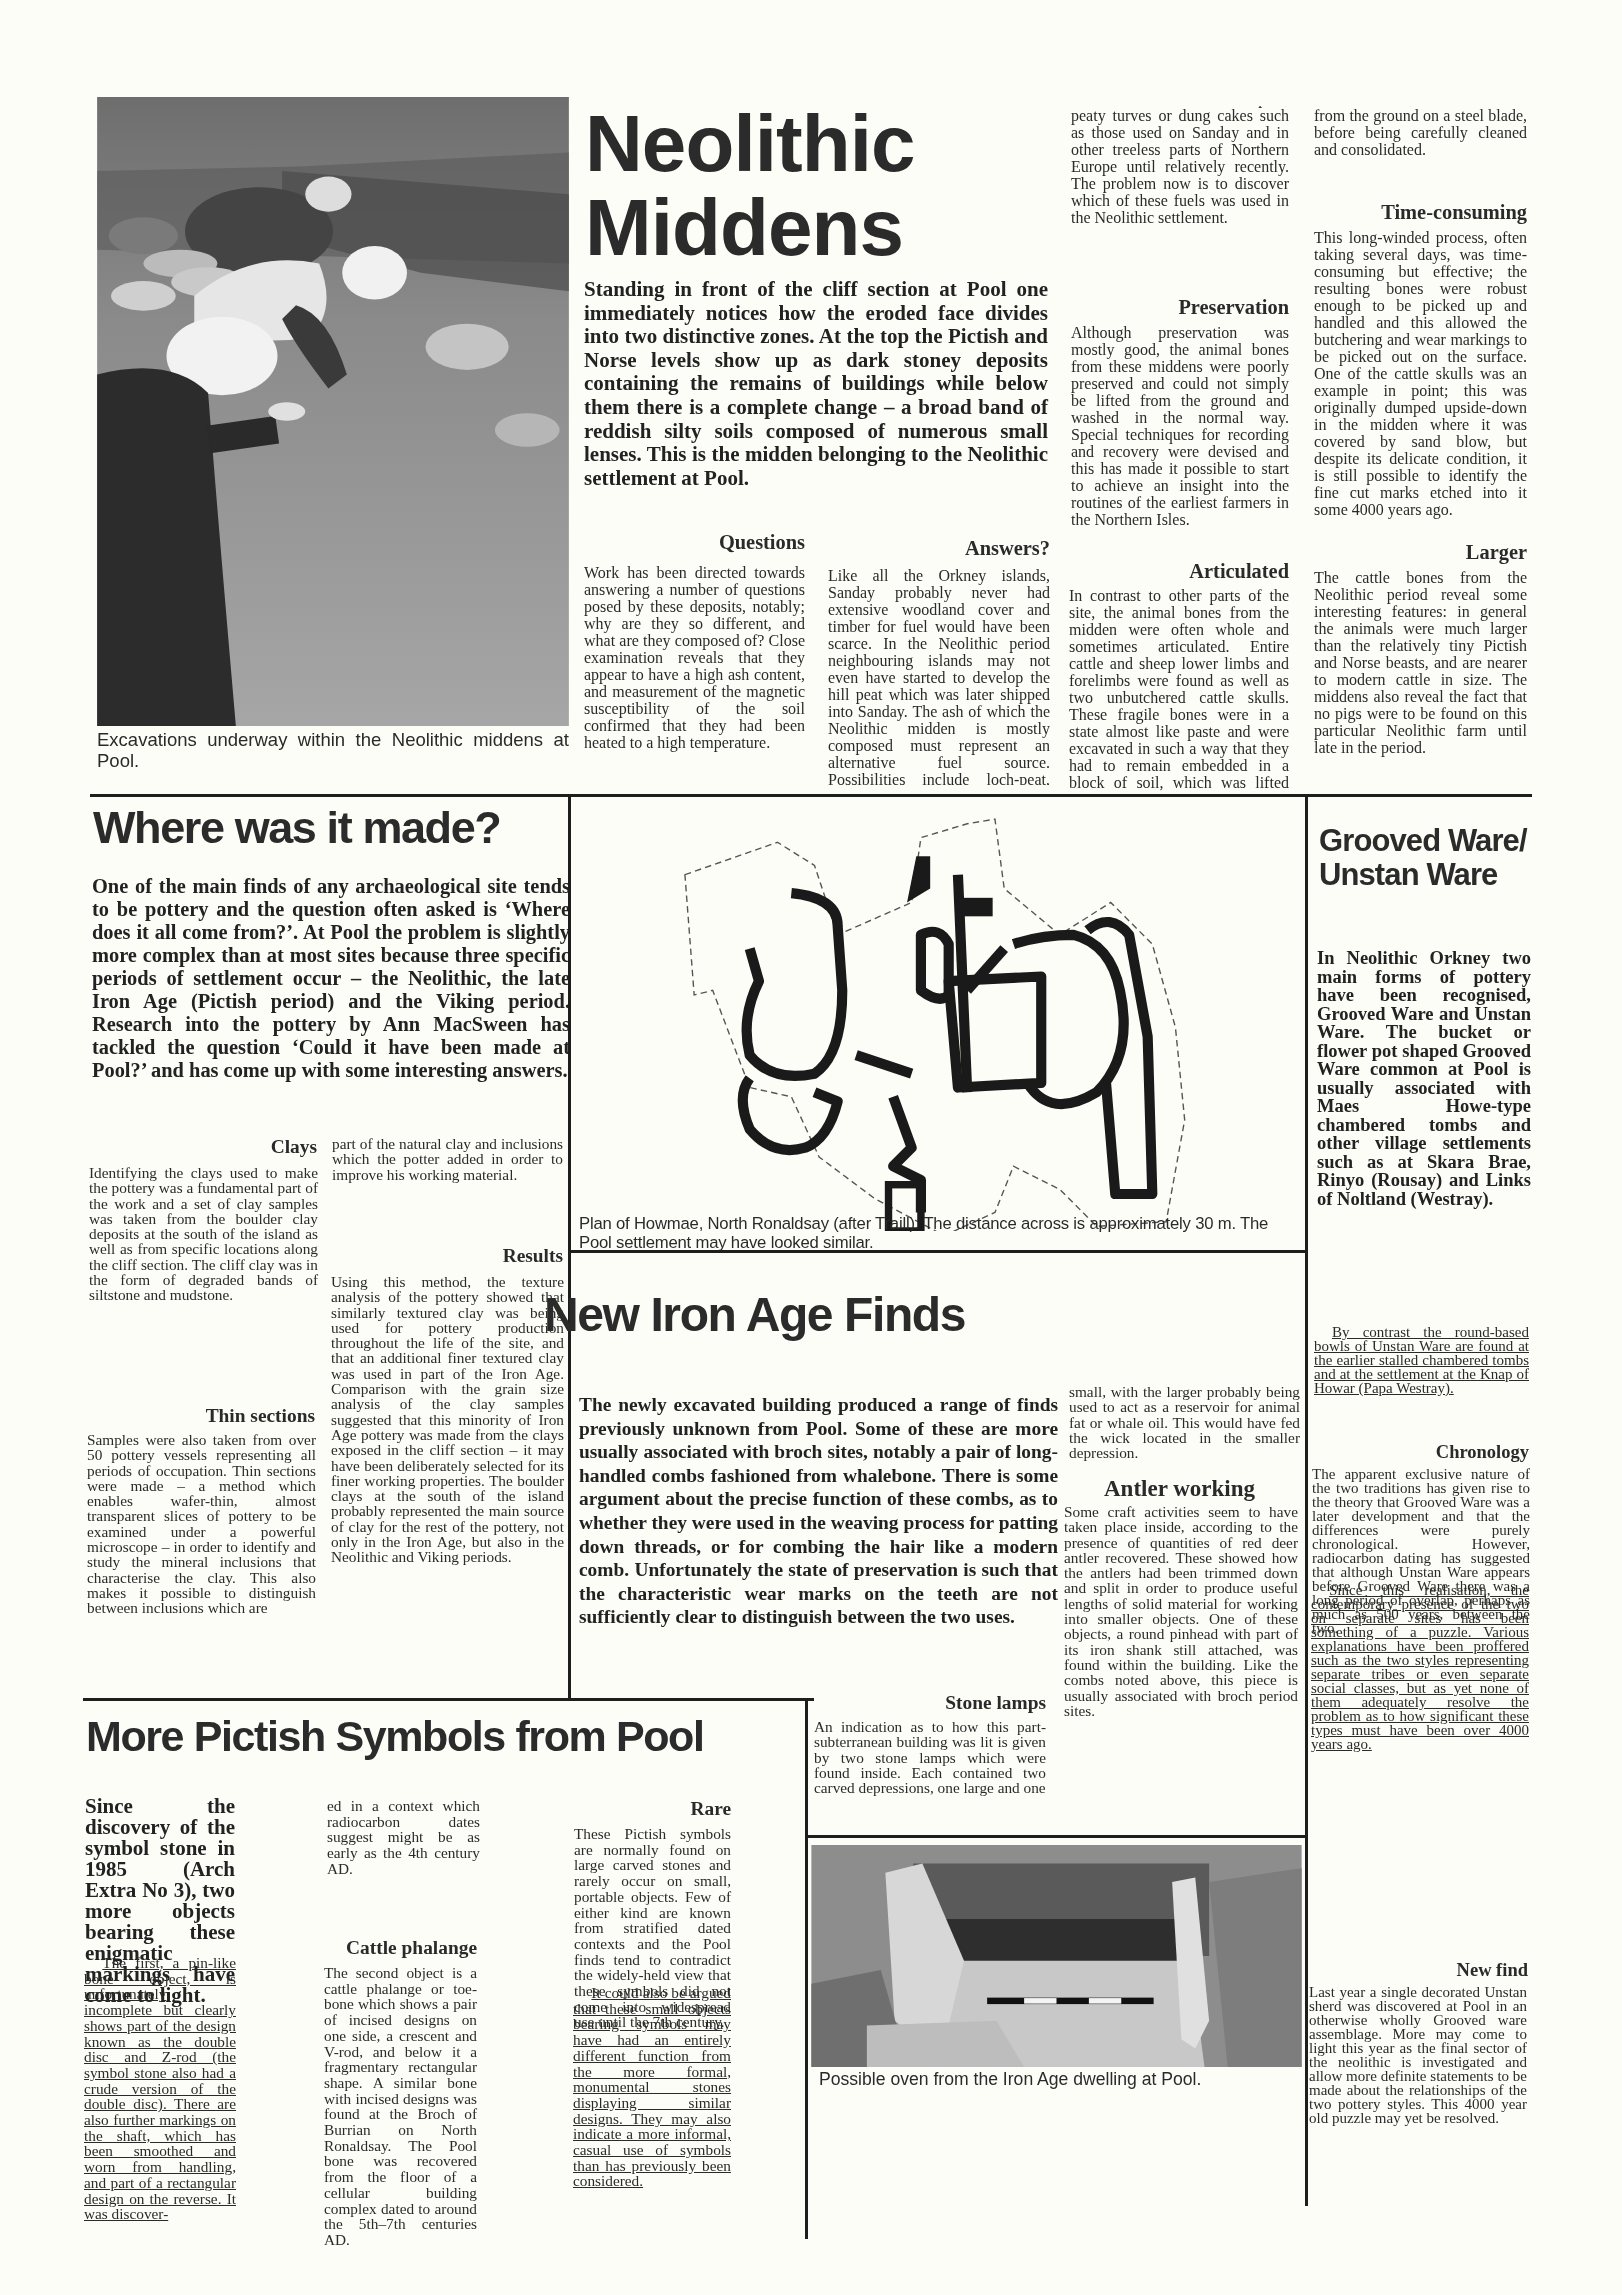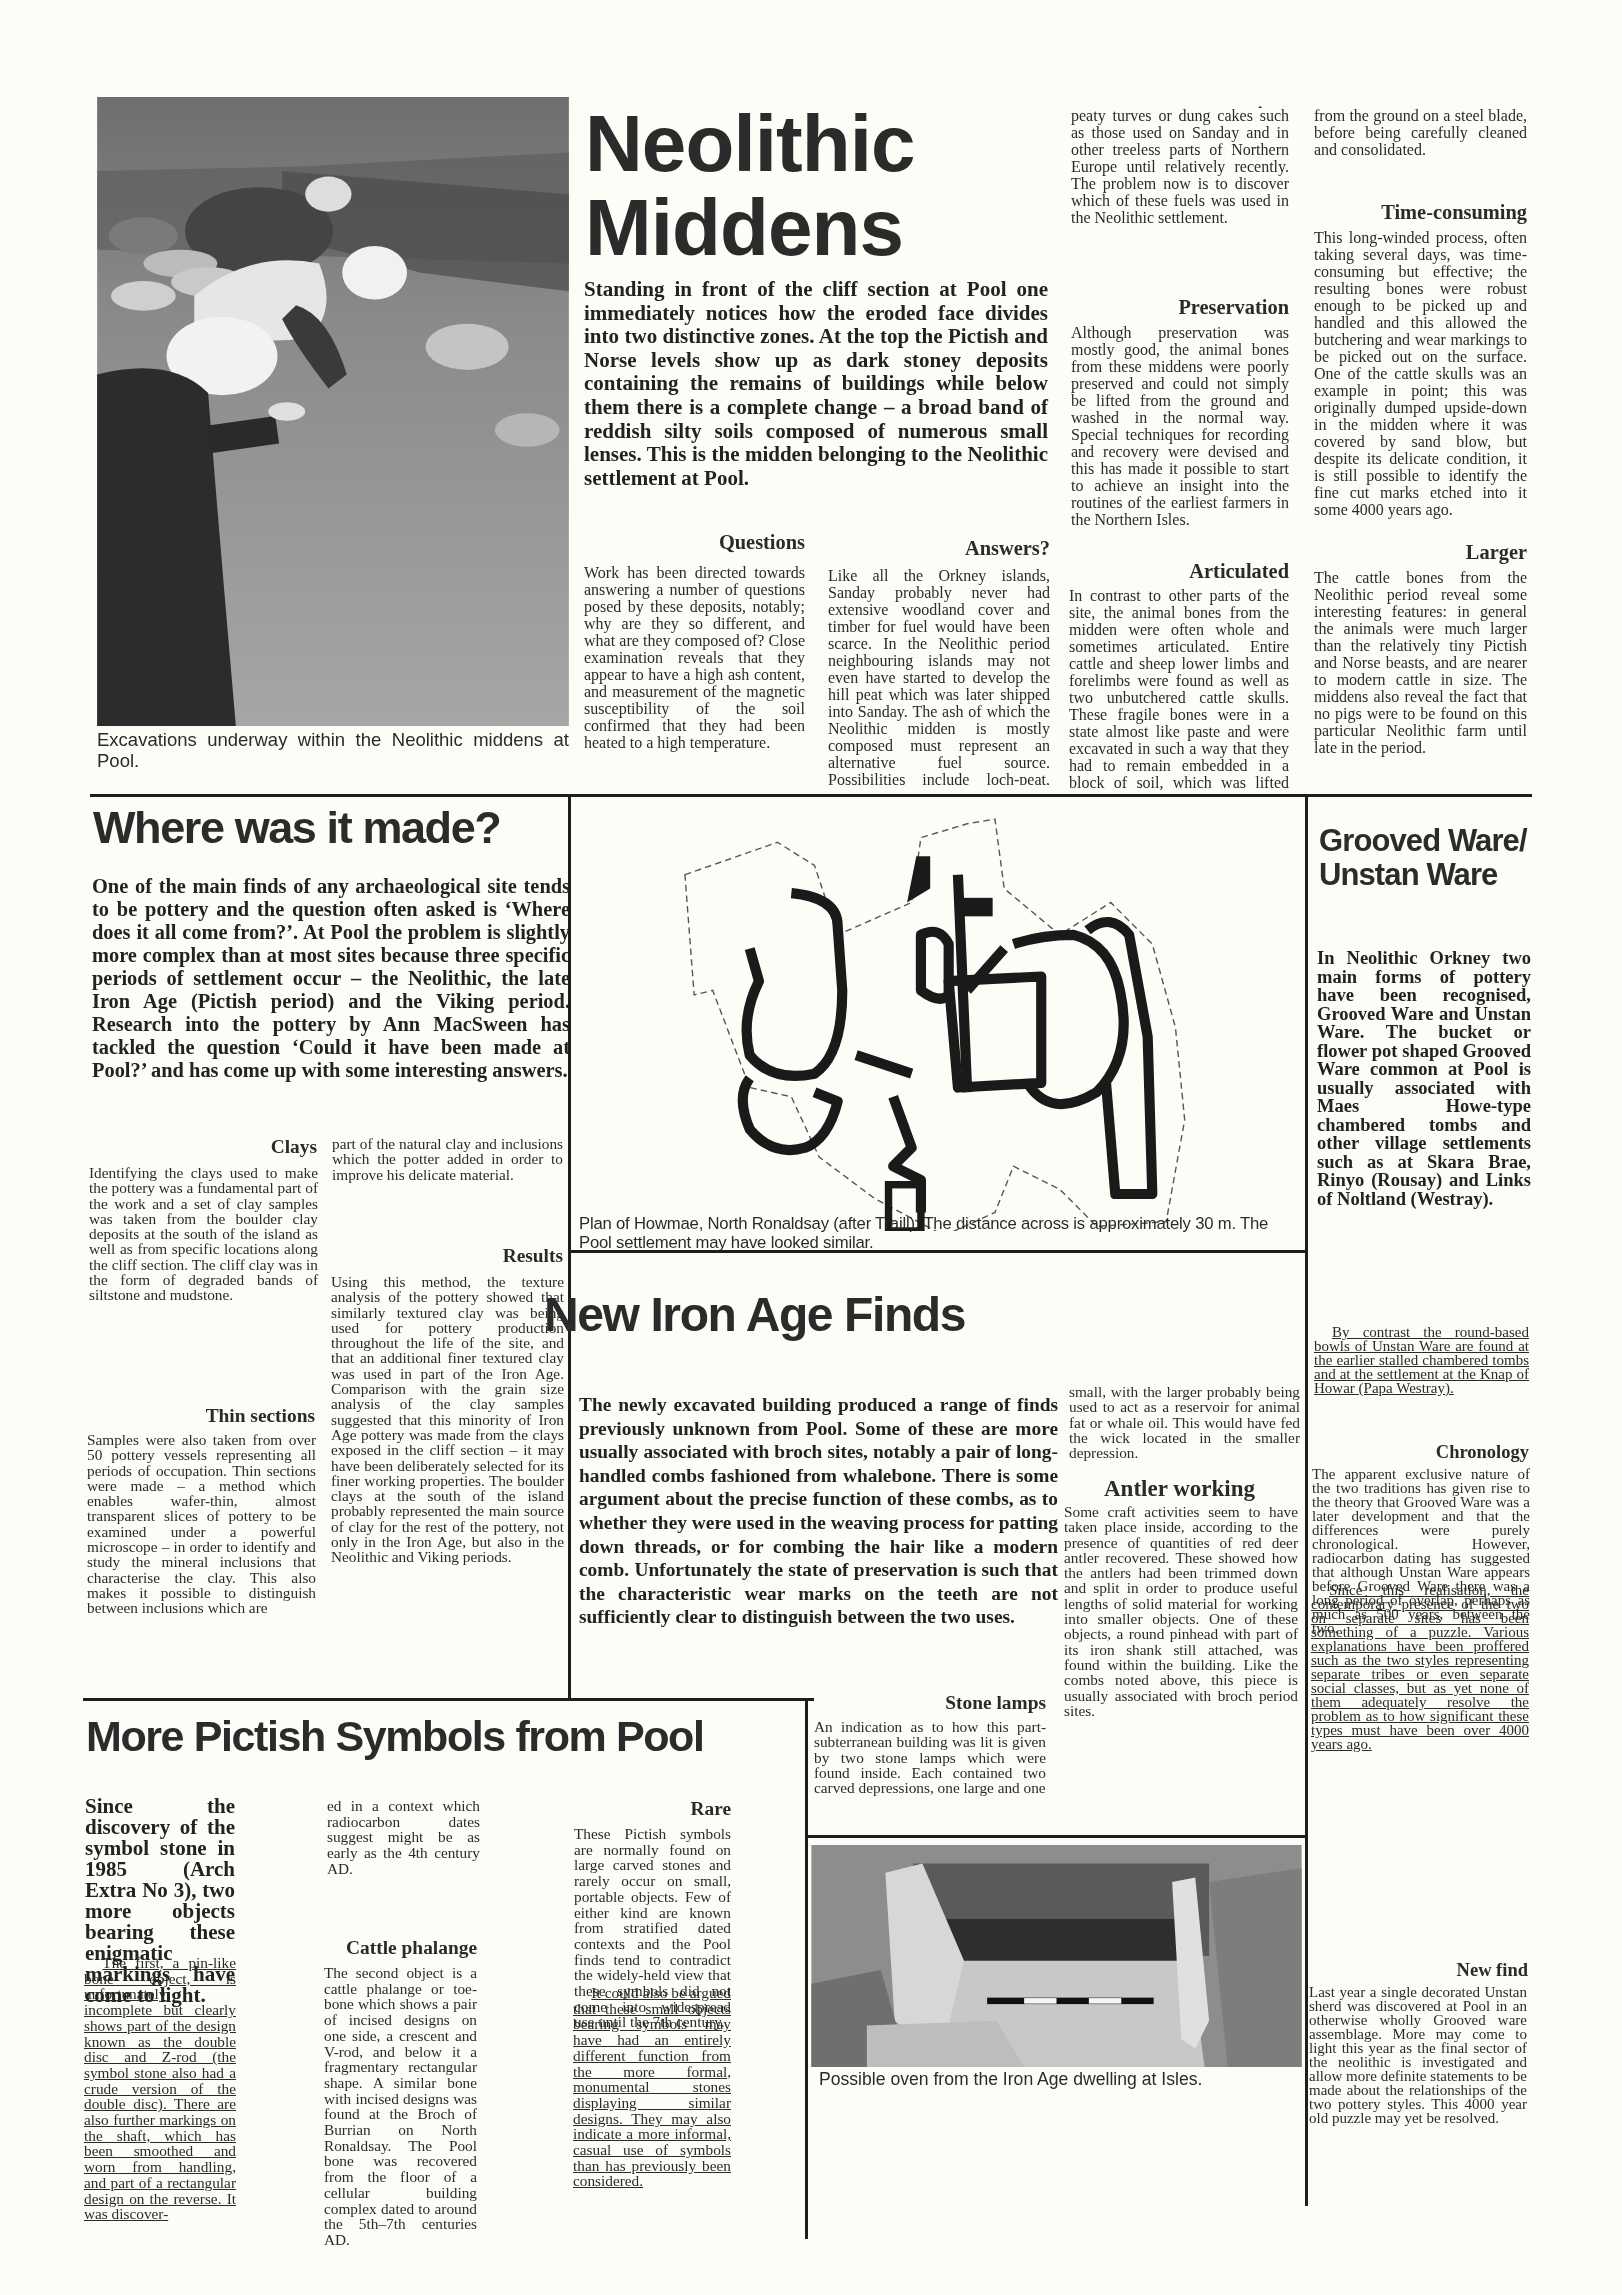--- a/index.html
+++ b/index.html
@@ -90,21 +90,21 @@
 
 <div class="abs headline" style="left:93px;top:805px;width:477px;font-size:45px;letter-spacing:-1.4px;">Where was it made?</div>
 <div class="abs lede" style="left:92px;top:875px;width:478px;font-size:20.4px;line-height:23px;">One of the main finds of any archaeological site tends to be pottery and the question often asked is ‘Where does it all come from?’. At Pool the problem is slightly more complex than at most sites because three specific periods of settlement occur – the Neolithic, the late Iron Age (Pictish period) and the Viking period. Research into the pottery by Ann MacSween has tackled the question ‘Could it have been made at Pool?’ and has come up with some interesting answers.</div>
 
 <div class="abs subhead" style="left:90px;top:1136px;width:227px;font-size:19.4px;">Clays</div>
 <div class="abs body" style="left:89px;top:1165px;width:229px;font-size:15.3px;line-height:15.3px;">Identifying the clays used to make the pottery was a fundamental part of the work and a set of clay samples was taken from the boulder clay deposits at the south of the island as well as from specific locations along the cliff section. The cliff clay was in the form of degraded bands of siltstone and mudstone.</div>
 
 <div class="abs subhead" style="left:88px;top:1405px;width:227px;font-size:19.4px;">Thin sections</div>
 <div class="abs body" style="left:87px;top:1432px;width:229px;font-size:15.3px;line-height:15.3px;">Samples were also taken from over 50 pottery vessels representing all periods of occupation. Thin sections were made – a method which enables wafer-thin, almost transparent slices of pottery to be examined under a powerful microscope – in order to identify and study the mineral inclusions that characterise the clay. This also makes it possible to distinguish between inclusions which are</div>
 
-<div class="abs body" style="left:332px;top:1136px;width:231px;font-size:15.3px;line-height:15.3px;">part of the natural clay and inclusions which the potter added in order to improve his delicate material.</div>
+<div class="abs body" style="left:332px;top:1136px;width:231px;font-size:15.3px;line-height:15.3px;">part of the natural clay and inclusions which the potter added in order to improve his working material.</div>
 
 <div class="abs subhead" style="left:332px;top:1245px;width:231px;font-size:19.4px;">Results</div>
 <div class="abs body" style="left:331px;top:1274px;width:233px;font-size:15.3px;line-height:15.3px;">Using this method, the texture analysis of the pottery showed that similarly textured clay was being used for pottery production throughout the life of the site, and that an additional finer textured clay was used in part of the Iron Age. Comparison with the grain size analysis of the clay samples suggested that this minority of Iron Age pottery was made from the clays exposed in the cliff section – it may have been deliberately selected for its finer working properties. The boulder clays at the south of the island probably represented the main source of clay for the rest of the pottery, not only in the Iron Age, but also in the Neolithic and Viking periods.</div>
 
 <div class="rule-v" style="left:568px;top:794px;height:907px;"></div>
 
 <div class="abs" style="left:597px;top:796px;width:708px;height:435px;">
   <svg width="708" height="435" viewBox="0 0 1530 940">
     <g fill="none" stroke="#555" stroke-width="3" stroke-dasharray="14,9">
       <path d="M190 170 L390 100 L470 150 L520 300 L680 230 L700 90 L800 60 L860 50 L880 200 L1000 300 L1110 230 L1200 320 L1250 500 L1270 700 L1230 920 L1080 930 L1000 850 L900 800 L860 900 L750 950 L600 870 L480 780 L420 650 L330 630 L250 420 L210 430 Z"></path>
@@ -152,21 +152,21 @@
     <polygon points="160,60 240,40 330,250 280,460 180,380" fill="#d7d7d7"></polygon>
     <polygon points="780,80 830,70 860,380 830,440 800,420" fill="#e0e0e0"></polygon>
     <polygon points="0,300 150,270 210,480 0,480" fill="#6f6f6f"></polygon>
     <polygon points="120,390 400,380 460,480 120,480" fill="#bdbdbd"></polygon>
     <rect x="380" y="330" width="360" height="14" fill="#111"></rect>
     <rect x="460" y="331" width="70" height="12" fill="#f4f4f4"></rect>
     <rect x="600" y="331" width="70" height="12" fill="#f4f4f4"></rect>
     <polygon points="860,80 1060,50 1060,480 900,480" fill="#7d7d7d"></polygon>
   </svg>
 </div>
-<div class="abs caption" style="left:819px;top:2069px;width:486px;font-size:17.6px;">Possible oven from the Iron Age dwelling at Isles.</div>
+<div class="abs caption" style="left:819px;top:2069px;width:486px;font-size:17.6px;">Possible oven from the Iron Age dwelling at Pool.</div>
 
 <div class="abs headline" style="left:1319px;top:824px;width:213px;font-size:31px;line-height:34px;letter-spacing:-0.9px;">
   <div>Grooved Ware/</div>
   <div>Unstan Ware</div>
 </div>
 <div class="abs lede" style="left:1317px;top:949px;width:214px;font-size:18.5px;line-height:18.5px;">In Neolithic Orkney two main forms of pottery have been recognised, Grooved Ware and Unstan Ware. The bucket or flower pot shaped Grooved Ware common at Pool is usually associated with Maes Howe-type chambered tombs and other village settlements such as at Skara Brae, Rinyo (Rousay) and Links of Noltland (Westray).</div>
 <div class="abs body indent" style="left:1314px;top:1325px;width:215px;font-size:15px;line-height:14px;">By contrast the round-based bowls of Unstan Ware are found at the earlier stalled chambered tombs and at the settlement at the Knap of Howar (Papa Westray).</div>
 
 <div class="abs subhead" style="left:1314px;top:1442px;width:215px;font-size:18.5px;">Chronology</div>
 <div class="abs body" style="left:1312px;top:1467px;width:218px;font-size:15px;line-height:14px;">The apparent exclusive nature of the two traditions has given rise to the theory that Grooved Ware was a later development and that the differences were purely chronological. However, radiocarbon dating has suggested that although Unstan Ware appears before Grooved Ware there was a long period of overlap, perhaps as much as 500 years, between the two.</div>

